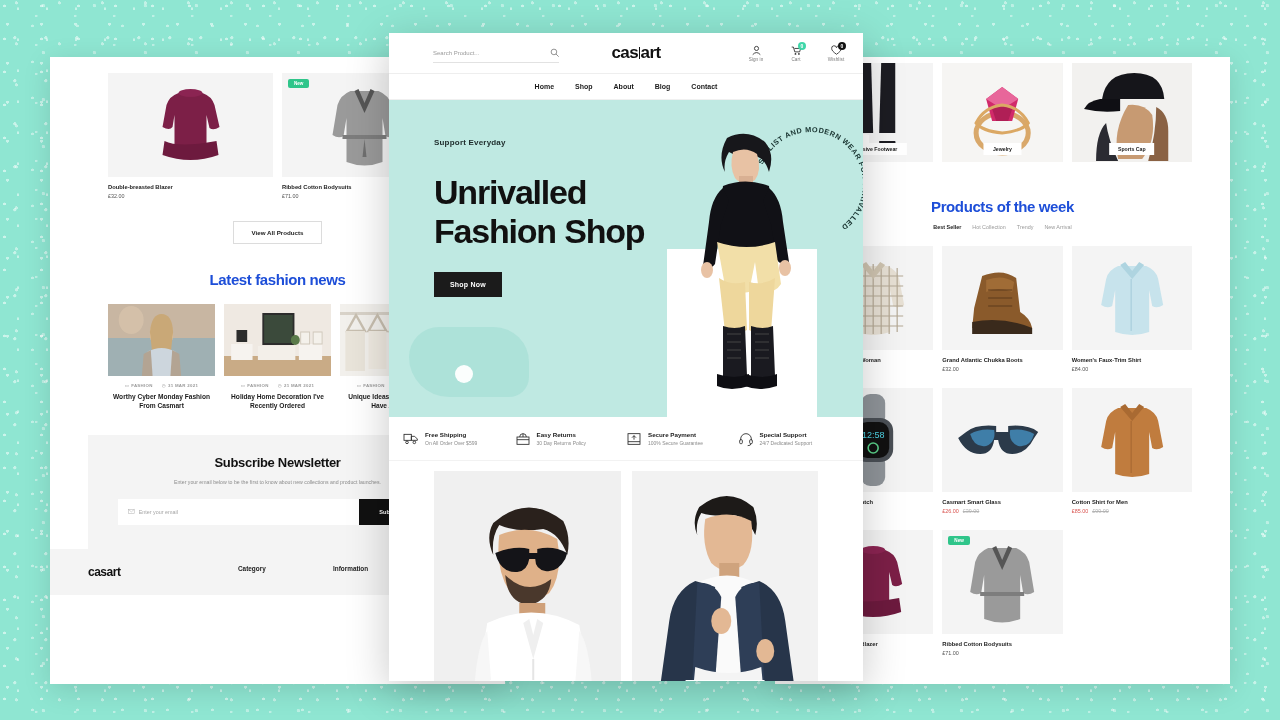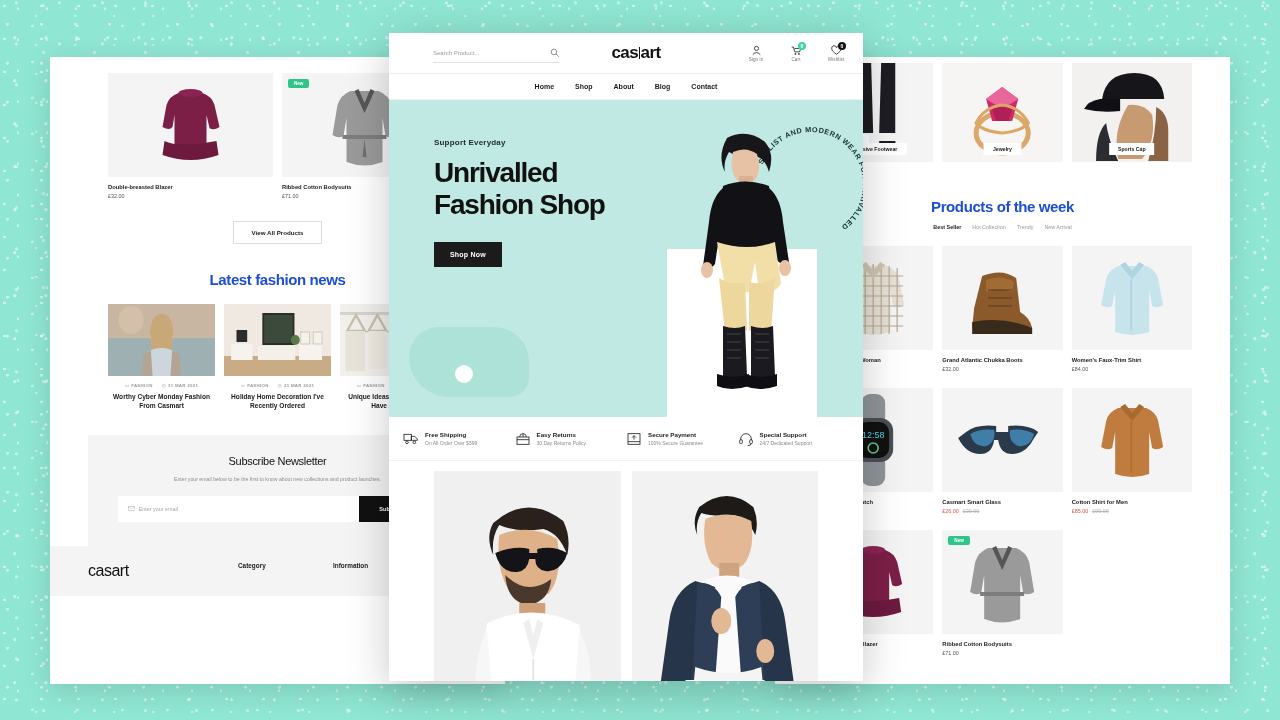--- a/index.html
+++ b/index.html
@@ -88,22 +88,22 @@
     position: relative; height: 317px; background: #bfe9e2; overflow: hidden;
   }
   .hero .blob {
     position: absolute; border-radius: 50%; background: #a9e0d7;
   }
   .hero .blob1 { width: 120px; height: 70px; left: 20px; bottom: 20px; border-radius: 60px 70px 40px 80px; opacity:.8; }
   .hero .blob2 { width: 18px; height: 18px; left: 66px; bottom: 34px; background:#fff; opacity:.95; }
   .hero-copy { position: absolute; left: 45px; top: 38px; width: 280px; }
   .hero-eyebrow { font-size: 8px; font-weight: 700; color: #1d2b2b; letter-spacing: .2px; }
   .hero-title {
-    font-size: 28px; line-height: 1.16; font-weight: 700; color: #111;
-    letter-spacing: -1.2px; margin-top: 10px;
+    font-size: 34px; line-height: 1.16; font-weight: 700; color: #111;
+    letter-spacing: -1.2px; margin-top: 26px;
   }
   .shop-btn {
     margin-top: 20px; display: inline-block; background: #1b1b1b; color: #fff;
     font-size: 7px; font-weight: 700; padding: 9px 16px; border: 0; cursor: pointer;
     letter-spacing: .2px;
   }
   .hero-photo {
     position: absolute; right: 0; top: 0; width: 212px; height: 317px;
     background: #bfe9e2; overflow: hidden;
   }
@@ -166,32 +166,32 @@
   .blog { flex: 1; }
   .blog .bimg { height: 72px; background: #ddd; overflow: hidden; position: relative; }
   .blog .bmeta { display: flex; gap: 9px; justify-content: center; margin-top: 7px; }
   .blog .bmeta span { font-size: 4.4px; color: #999; letter-spacing: .3px; display:flex; align-items:center; gap:2px;}
   .blog .btitle { text-align: center; font-size: 6.6px; font-weight: 700; color: #1b1b1b;
                   margin-top: 5px; line-height: 1.35; }
 
   .news {
     background: #f4f4f4; margin-top: 24px; padding: 20px 30px 24px 30px; text-align: center;
   }
-  .news h3 { font-size: 11px; font-weight: 400; color: #111; letter-spacing: -.3px; }
+  .news h3 { font-size: 13px; font-weight: 700; color: #111; letter-spacing: -.3px; }
   .news p { font-size: 5.2px; color: #8d8d8d; margin-top: 8px; line-height: 1.7; }
   .news-form { display: flex; margin-top: 12px; background: #fff; align-items: center; }
   .news-form .ipt { flex: 1; display: flex; align-items: center; gap: 4px; padding: 0 10px; }
   .news-form input { border: 0; outline: 0; font-size: 5.4px; color: #333; width: 100%;
                      font-family: "Liberation Sans", sans-serif; padding: 10px 0; }
   .news-form input::placeholder { color: #a5a5a5; }
   .sub-btn { background: #111; color: #fff; font-size: 5.6px; font-weight: 700; border: 0;
              padding: 10px 20px; cursor: pointer; display:flex; align-items:center; gap:5px; }
 
   .footer { background: #f4f4f4; padding: 16px 38px; display: flex; align-items: flex-start; }
-  .footer .flogo { font-size: 16px; font-weight: 400; letter-spacing: -.5px; color: #111; flex: 0 0 150px; }
+  .footer .flogo { font-size: 12px; font-weight: 700; letter-spacing: -.5px; color: #111; flex: 0 0 150px; }
   .footer .fcol { flex: 0 0 95px; font-size: 6.4px; font-weight: 700; color: #1b1b1b; }
 
   
   .rp-cats { display: flex; gap: 9px; }
   .rp-cat { flex: 1; height: 99px; background: #f4f4f4; position: relative; overflow: hidden; }
   .rp-pill {
     position: absolute; left: 50%; transform: translateX(-50%); bottom: 7px;
     background: #fff; padding: 3px 9px; font-size: 5.2px; font-weight: 700; color: #1b1b1b;
     white-space: nowrap;
   }

